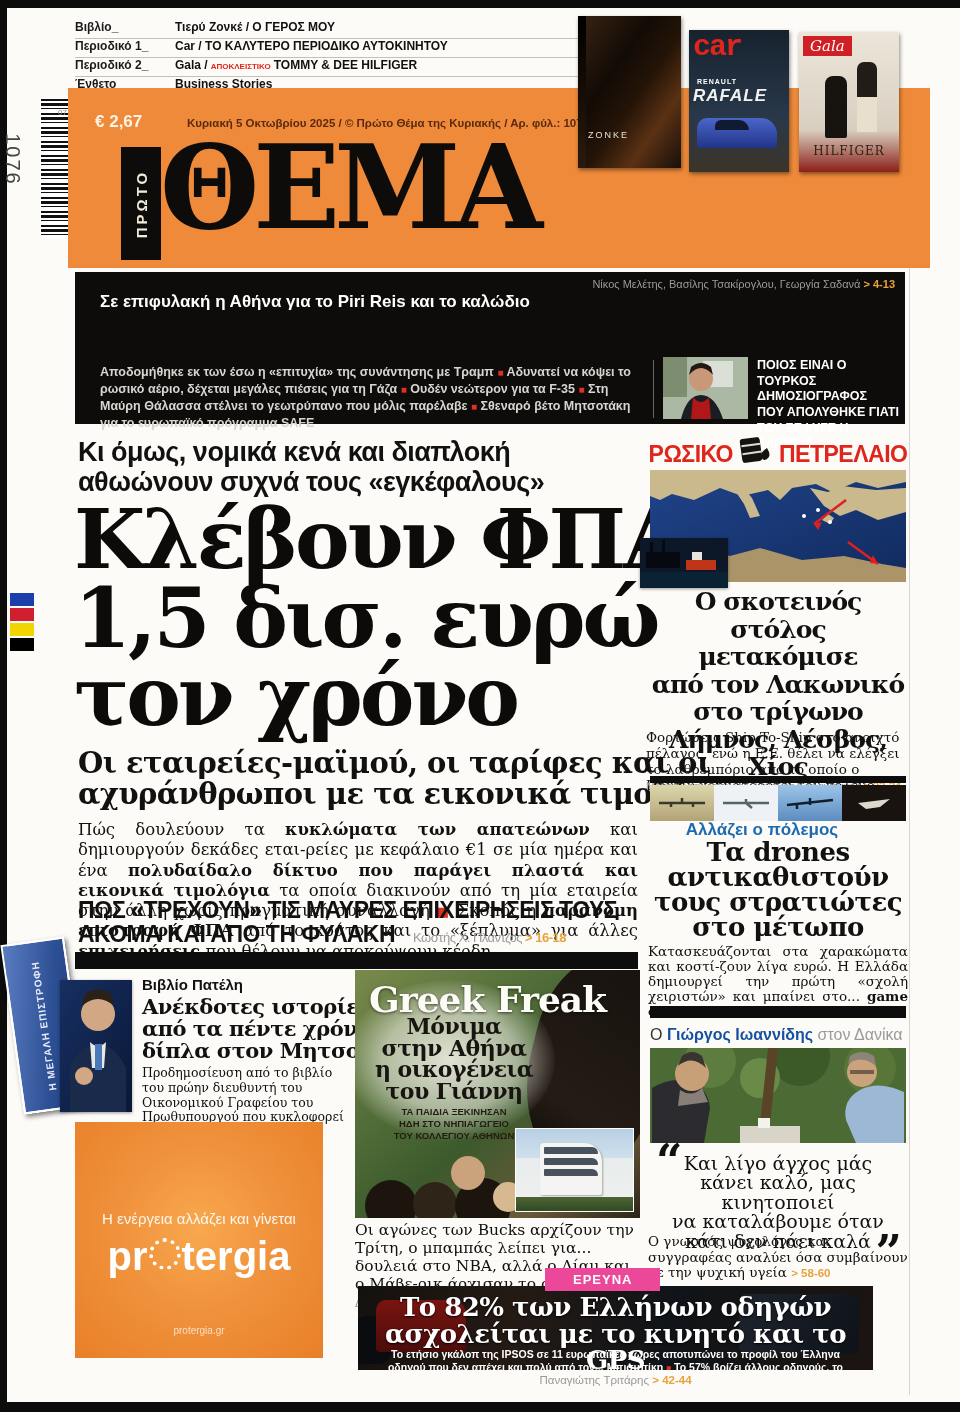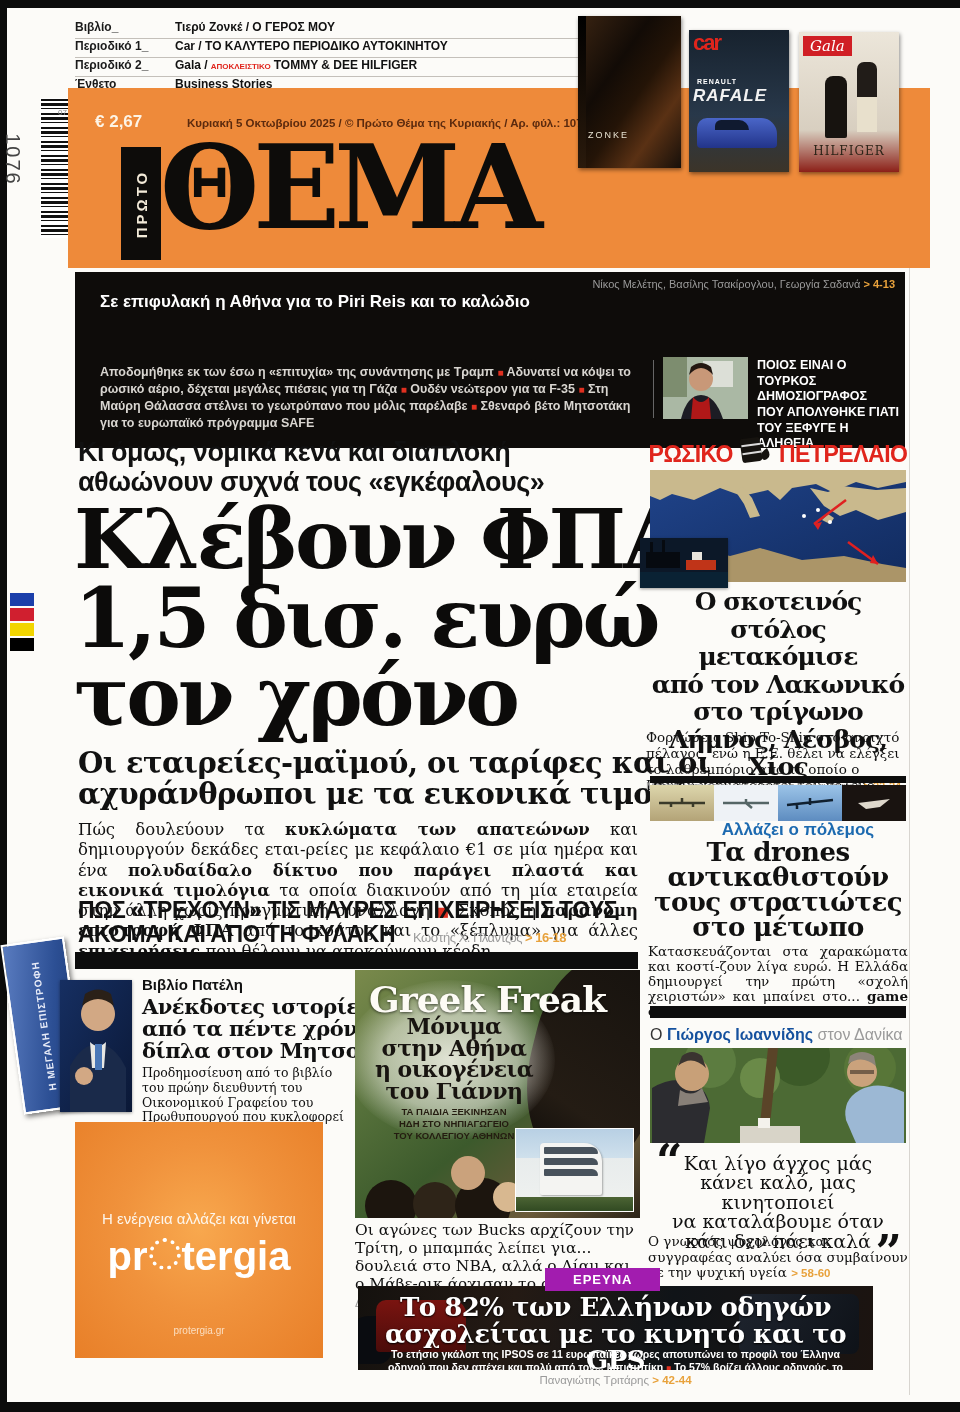--- a/index.html
+++ b/index.html
@@ -35,21 +35,21 @@
   .index-label{width:100px;flex:0 0 100px;color:#1a1a1a;}
   .index-tag{color:#e0251c;font-size:8px;margin:0 3px;}
 
   
   .cover{box-shadow:1px 2px 4px rgba(0,0,0,.45);z-index:5;}
   .cover-book{left:578px;top:16px;width:103px;height:152px;
      background:linear-gradient(125deg,#3a2412 0%,#120b06 35%,#241407 55%,#5a3114 75%,#17100a 100%);}
   .cover-book-spinehl{position:absolute;left:0;top:0;width:8px;height:100%;background:linear-gradient(#000,#2a1a0c);}
   .cover-book-txt{position:absolute;left:10px;bottom:28px;color:#e8e2d2;font-size:9px;letter-spacing:2px;}
   .cover-car{left:689px;top:30px;width:100px;height:142px;background:linear-gradient(#17222e,#28384a 60%,#3c3428);}
-  .cover-car-logo{position:absolute;left:4px;top:0px;color:#e0251c;font-weight:bold;font-size:22px;letter-spacing:-2px;}
+  .cover-car-logo{position:absolute;left:4px;top:0px;color:#e0251c;font-weight:bold;font-size:30px;letter-spacing:-2px;font-family:Liberation Mono, monospace;}
   .cover-car-small{position:absolute;left:8px;top:48px;color:#fff;font-size:7px;font-weight:bold;letter-spacing:1px;}
   .cover-car-title{position:absolute;left:4px;top:56px;color:#f2f2f2;font-weight:bold;font-size:17px;font-style:italic;letter-spacing:1px;}
   .cover-car-car{position:absolute;left:8px;top:88px;width:80px;height:30px;background:linear-gradient(#4a66c8,#22348a);border-radius:10px 16px 4px 4px;}
   .cover-car-win{position:absolute;left:26px;top:90px;width:34px;height:10px;background:#101a30;border-radius:6px 10px 0 0;}
   .cover-gala{left:799px;top:32px;width:100px;height:140px;background:linear-gradient(#ece6da,#d8cfc0 70%,#8c2018);}
   .cover-gala-logo{position:absolute;left:4px;top:4px;background:#d01f25;color:#fff;font-style:italic;font-size:15px;
      font-family:"DejaVu Serif",serif;padding:1px 7px;}
   .cover-gala-w{position:absolute;left:26px;top:44px;width:22px;height:62px;background:#17130f;border-radius:8px 8px 2px 2px;}
   .cover-gala-m{position:absolute;left:58px;top:30px;width:20px;height:70px;background:linear-gradient(#211c18 50%,#e8e0cc 50%);border-radius:7px 7px 0 0;}
   .cover-gala-txt{position:absolute;left:0;bottom:14px;width:100%;text-align:center;color:#2c2418;
@@ -59,21 +59,21 @@
   .masthead{left:68px;top:88px;width:862px;height:180px;background:#ee8a3a;}
   .price{left:95px;top:112px;font-size:17px;font-weight:bold;color:#fdf4e6;}
   .dateline{left:187px;top:117px;font-size:11.5px;font-weight:bold;color:#5b2a0e;}
   .logo-proto{left:121px;top:147px;width:40px;height:113px;background:#0d0c0a;}
   .logo-proto span{position:absolute;left:50%;top:50%;transform:translate(-50%,-50%) rotate(-90deg);
      color:#f2ead8;font-weight:bold;font-size:15px;letter-spacing:3px;}
   .logo-thema{left:160px;top:130px;font-family:"DejaVu Serif",serif;font-weight:bold;font-size:114px;
      color:#0d0c0a;letter-spacing:-6px;line-height:1;transform:scaleY(1.02);}
 
   
-  .banner{left:75px;top:272px;width:830px;height:176px;background:#0e0c0a;color:#fff;}
+  .banner{left:75px;top:272px;width:830px;height:152px;background:#0e0c0a;color:#fff;}
   .banner-byline{position:absolute;right:10px;top:6px;font-size:11px;}
   .banner-kicker{position:absolute;left:25px;top:20px;font-size:17px;font-weight:bold;}
   .banner-headline{position:absolute;left:25px;top:38px;font-family:"DejaVu Serif",serif;font-weight:bold;
      font-size:42px;letter-spacing:-1px;}
   .banner-sub{position:absolute;left:25px;top:92px;width:545px;font-size:12.5px;line-height:1.35;color:#d8d5d0;font-weight:bold;}
   .banner-div{position:absolute;left:578px;top:88px;width:1px;height:58px;background:#666;}
   .banner-photo{position:absolute;left:588px;top:85px;width:85px;height:62px;}
   .banner-side{position:absolute;left:682px;top:86px;width:142px;font-size:12.5px;font-weight:bold;line-height:1.25;}
 
   
@@ -102,21 +102,21 @@
   
   .drone-strip{left:650px;top:776px;width:256px;}
   .drone-bar{height:7px;background:#0d0d0d;margin-bottom:2px;}
   .drone-cells{display:flex;height:36px;}
   .drone-cells .c{flex:1;position:relative;}
   .c1{background:linear-gradient(#ddd6ac,#b3a377);}
   .c2{background:#eef2f6;}
   .c3{background:linear-gradient(#9cc4e8,#5d8cc0);}
   .c4{background:#191310;}
   .drone-sil{position:absolute;left:50%;top:50%;transform:translate(-50%,-50%);}
-  .drones-kicker{left:670px;top:820px;width:256px;text-align:center;color:#1c6ab0;font-weight:bold;font-size:17px;}
+  .drones-kicker{left:634px;top:820px;width:256px;text-align:center;color:#1c6ab0;font-weight:bold;font-size:17px;}
   .drones-headline{left:648px;top:840px;width:260px;text-align:center;font-family:"DejaVu Serif",serif;
      font-weight:bold;font-size:26px;line-height:.96;letter-spacing:-.5px;}
   .drones-sub{left:648px;top:944px;width:260px;font-family:"DejaVu Serif",serif;font-size:13.5px;line-height:1.12;text-align:justify;}
   .drones-byline{font-family:"Liberation Sans",sans-serif;font-size:11.5px;}
   .divider-bar{left:650px;top:1006px;width:256px;height:12px;background:#0d0d0d;}
 
   
   .dan-header{left:650px;top:1026px;width:256px;font-size:16px;color:#333;}
   .dan-name{color:#15519e;font-weight:bold;}
   .dan-photo{left:650px;top:1048px;width:256px;height:95px;}
@@ -169,21 +169,21 @@
   .gf-cap-byline{font-family:"Liberation Sans",sans-serif;font-size:11px;}
 
   
   .survey{left:358px;top:1286px;width:515px;height:84px;overflow:hidden;color:#fff;
      background:linear-gradient(100deg,#14110e 0%,#241a14 30%,#101418 60%,#1c1410 100%);}
   .sv-car{position:absolute;left:18px;top:14px;width:90px;height:52px;border-radius:10px 14px 4px 4px;
      background:linear-gradient(#7a1410,#4a0c0a);}
   .sv-moto{position:absolute;left:-12px;top:30px;width:46px;height:48px;border-radius:50% 40% 30% 30%;background:#0a0c10;}
   .sv-car2{position:absolute;right:14px;top:8px;width:120px;height:60px;border-radius:8px;
      background:linear-gradient(120deg,#1e242e,#0e1218);}
-  .sv-badge{left:545px;top:1268px;background:#a21caf;color:#fff;font-weight:bold;font-size:13px;
+  .sv-badge{left:545px;top:1268px;background:#ec4899;color:#fff;font-weight:bold;font-size:13px;
      letter-spacing:1px;padding:4px 28px;z-index:6;}
   .sv-headline{position:absolute;left:0;top:8px;width:100%;text-align:center;font-family:"DejaVu Serif",serif;
      font-weight:bold;font-size:26px;line-height:1.02;letter-spacing:-.5px;text-shadow:0 1px 2px #000;}
   .sv-sub{position:absolute;left:20px;top:62px;width:475px;text-align:center;font-size:10.5px;font-weight:bold;line-height:1.25;}
   .sv-byline{left:358px;top:1374px;width:515px;text-align:center;font-size:11.5px;}
 </style>
 </head>
 <body>
 
 <div class="page">

